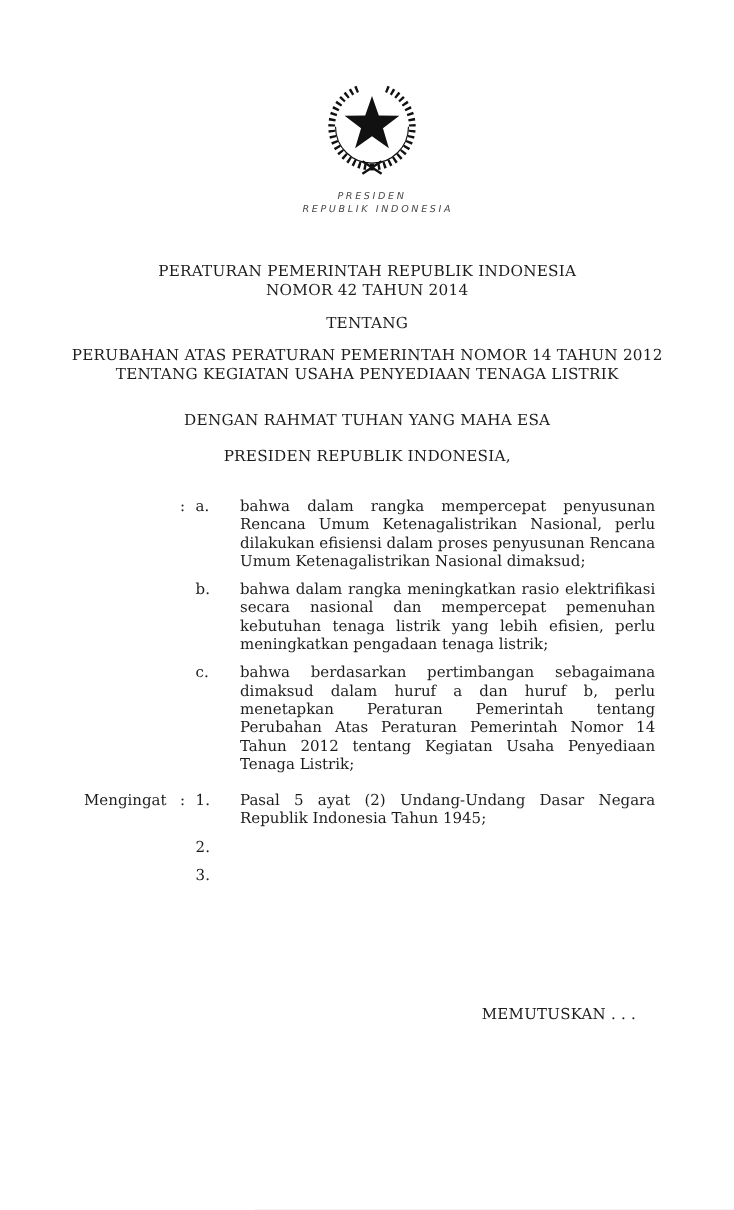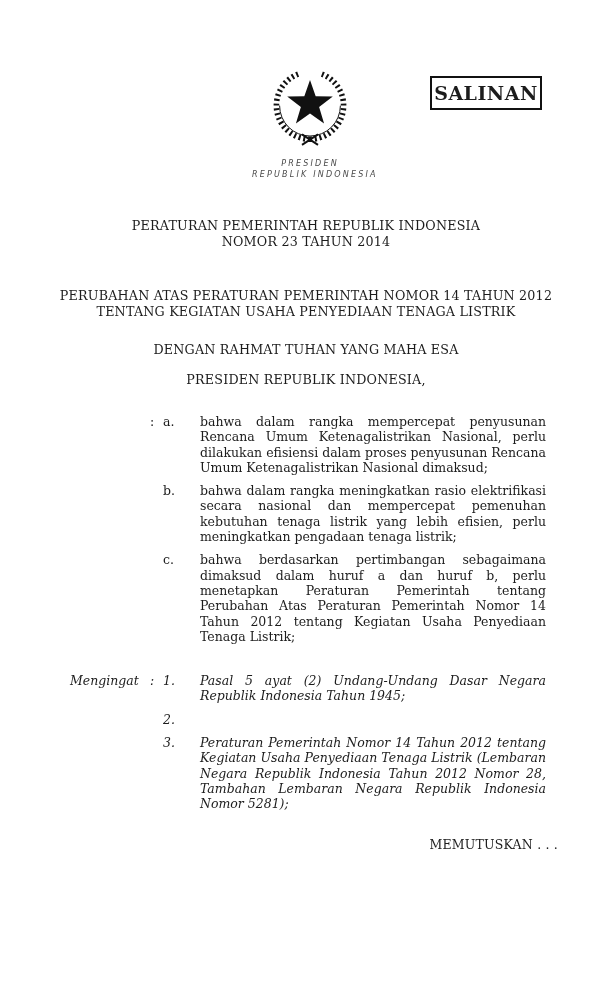--- a/index.html
+++ b/index.html
@@ -74,30 +74,30 @@
     top: 414px;
     width: 476px;
     font-size: 12.5px;
     line-height: 15.3px;
   }
   .section {
     display: grid;
     grid-template-columns: 80px 13px 37px 1fr;
     row-gap: 8px;
   }
-  .section + .section { margin-top: 29px; font-style: italic; }
+  .section + .section { margin-top: 15px; }
   .cell-label  { grid-column: 1; }
   .cell-colon  { grid-column: 2; }
   .cell-marker { grid-column: 3; }
   .cell-text   { grid-column: 4; text-align: justify; }
 
   
   .memutuskan {
     position: absolute;
-    right: 54px;
+    right: 82px;
     top: 837px;
     font-size: 12.5px;
     letter-spacing: 0.2px;
   }
 </style>
 </head>
 <body>
 
 <div class="page">
 
@@ -116,27 +116,27 @@
       <path d="M 50 101 L 70 88 M 50 88 L 70 101" stroke="#111111" stroke-width="2.5" fill="none"></path>
 
       <polygon fill="#111111" points="60,20 67.1,40.3 88.5,40.7 71.4,53.7 77.6,74.3 60,62 42.4,74.3 48.6,53.7 31.5,40.7 52.9,40.3"></polygon>
     </svg>
     <div class="emblem-caption">
       <div>PRESIDEN</div>
       <div>REPUBLIK INDONESIA</div>
     </div>
   </div>
 
-  <div class="salinan">SALINAN</div>
 
   <div class="centerline title-block">
     <div>PERATURAN PEMERINTAH REPUBLIK INDONESIA</div>
-    <div>NOMOR 23 TAHUN 2014</div>
+    <div>NOMOR 42 TAHUN 2014</div>
   </div>
 
+  <div class="centerline tentang-line">TENTANG</div>
 
   <div class="centerline subject-block">
     <div>PERUBAHAN ATAS PERATURAN PEMERINTAH NOMOR 14 TAHUN 2012</div>
     <div>TENTANG KEGIATAN USAHA PENYEDIAAN TENAGA LISTRIK</div>
   </div>
 
   <div class="centerline invocation">DENGAN RAHMAT TUHAN YANG MAHA ESA</div>
 
   <div class="centerline authority">PRESIDEN REPUBLIK INDONESIA,</div>
 
@@ -152,20 +152,19 @@
       <div class="cell-text">bahwa berdasarkan pertimbangan sebagaimana dimaksud dalam huruf a dan huruf b, perlu menetapkan Peraturan Pemerintah tentang Perubahan Atas Peraturan Pemerintah Nomor 14 Tahun 2012 tentang Kegiatan Usaha Penyediaan Tenaga Listrik;</div>
     </div>
 
     <div class="section">
       <div class="cell-label">Mengingat</div>
       <div class="cell-colon">:</div>
       <div class="cell-marker">1.</div>
       <div class="cell-text">Pasal 5 ayat (2) Undang-Undang Dasar Negara Republik Indonesia Tahun 1945;</div>
       <div class="cell-marker">2.</div>
       <div class="cell-marker">3.</div>
-      <div class="cell-text">Peraturan Pemerintah Nomor 14 Tahun 2012 tentang Kegiatan Usaha Penyediaan Tenaga Listrik (Lembaran Negara Republik Indonesia Tahun 2012 Nomor 28, Tambahan Lembaran Negara Republik Indonesia Nomor 5281);</div>
     </div>
 
   </div>
 
   <div class="memutuskan">MEMUTUSKAN . . .</div>
 
 </div>
 
 </body></html>

